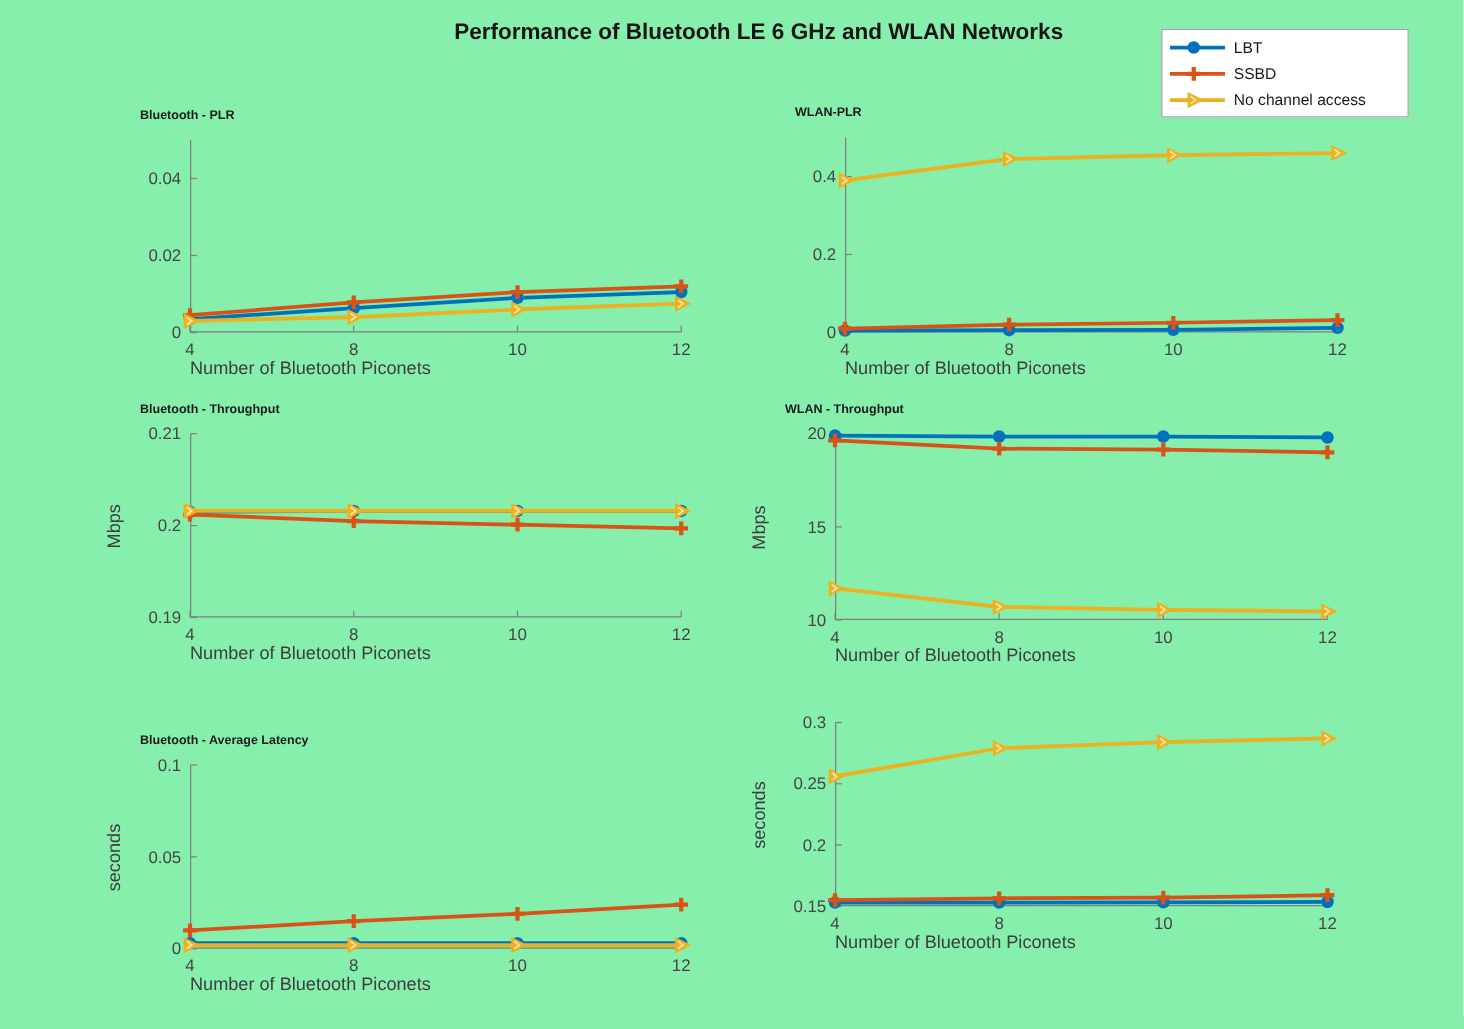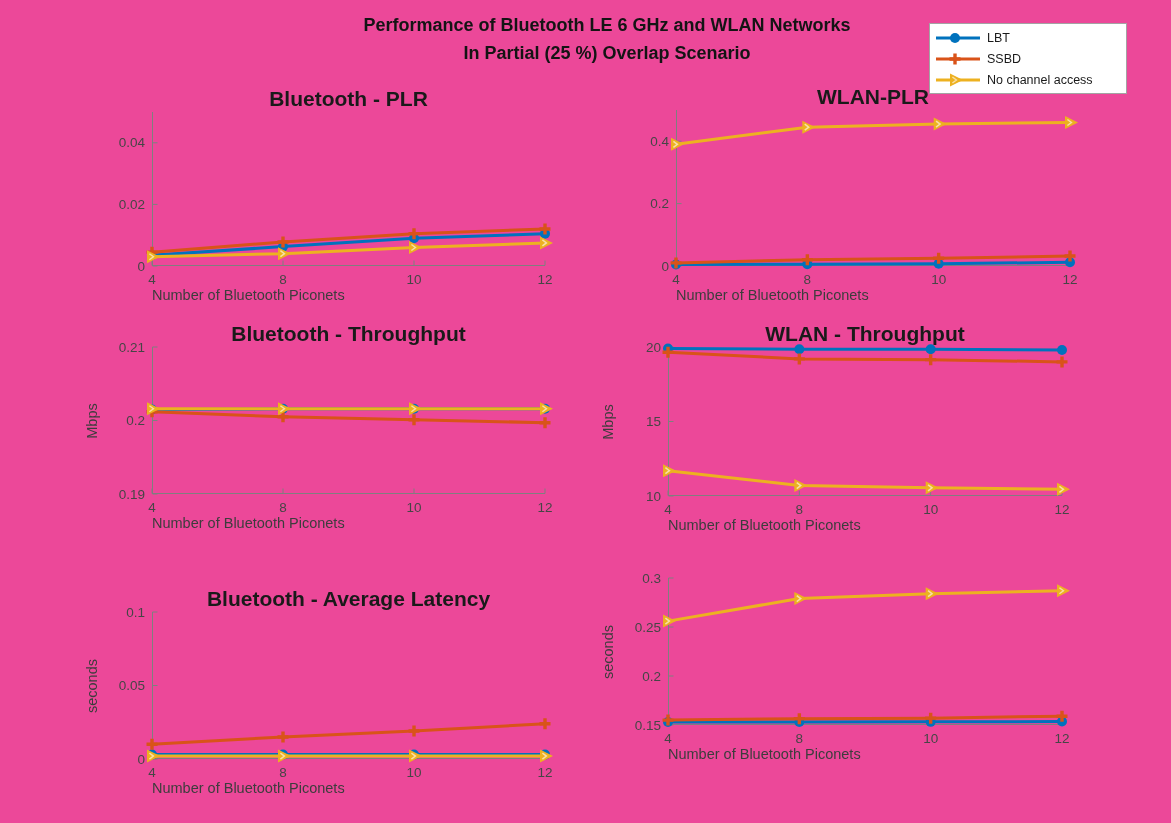--- a/index.html
+++ b/index.html
@@ -1,17 +1,17 @@
 <!DOCTYPE html>
 <html><head>
 <meta charset="utf-8">
 <style>
   html,body { margin:0; padding:0; background:#ffffff; }
   .canvas {
-    position:relative; width:1171px; height:823px; background:#ec4899;
+    position:relative; width:1171px; height:823px; background:#86efac;
     font-family:"Liberation Sans", sans-serif; overflow:hidden;
   }
   .fig-title {
     position:absolute; left:152px; width:910px; top:11px;
     text-align:center; font-size:18px; font-weight:bold; color:#141414; line-height:28px;
   }
   .fig-title span { display:block; }
   .legend {
     position:absolute; left:929px; top:23px; width:198px; height:71px;
     box-sizing:border-box; border:1px solid #a3a3a3; background:#ffffff;
@@ -21,42 +21,41 @@
   .legend-label { font-size:12.5px; color:#1a1a1a; margin-left:6px; white-space:nowrap; }
   .chart { position:absolute; }
   .c0 { left:152px; top:112px; width:393px; height:154px; }
   .c1 { left:676px; top:110px; width:394px; height:156px; }
   .c2 { left:152px; top:347px; width:393px; height:147px; }
   .c3 { left:668px; top:347px; width:394px; height:149px; }
   .c4 { left:152px; top:612px; width:393px; height:147px; }
   .c5 { left:668px; top:578px; width:394px; height:147px; }
   .chart svg { position:absolute; left:0; top:0; overflow:visible; }
   .chart-title {
-    position:absolute; left:-40px; right:-40px; top:-25px; text-align:center;
-    font-size:21px; font-weight:bold; color:#1a1a1a; white-space:nowrap;
+    position:absolute; left:-40px; right:-40px; top:-25px; 
+    font-size:10px; font-weight:bold; color:#1a1a1a; white-space:nowrap;
   }
   .chart-xlabel {
     position:absolute; left:0; right:0; top:calc(100% + 21px); text-align:left;
     font-size:14.5px; color:#3d3d3d; white-space:nowrap;
   }
   .chart-ylabel {
     position:absolute; width:140px; height:20px; left:-130px; top:50%; margin-top:-10px;
     line-height:20px; text-align:center; font-size:14.5px; color:#3d3d3d;
     transform:rotate(-90deg);
   }
   svg text.tick { font-family:"Liberation Sans", sans-serif; font-size:13.5px; fill:#464646; }
 </style>
 </head>
 <body>
 
 <div class="canvas">
 
   <div class="fig-title">
     <span>Performance of Bluetooth LE 6 GHz and WLAN Networks</span>
-    <span>In Partial (25 %) Overlap Scenario</span>
   </div>
 
   <div class="legend">
     <div class="legend-row">
       <svg width="46" height="18">
           <line x1="1" y1="9" x2="45" y2="9" stroke="#0072BD" stroke-width="3"></line>
           <circle cx="20" cy="9" r="5" fill="#0072BD"></circle>
         </svg>
       <span class="legend-label">LBT</span>
     </div>

